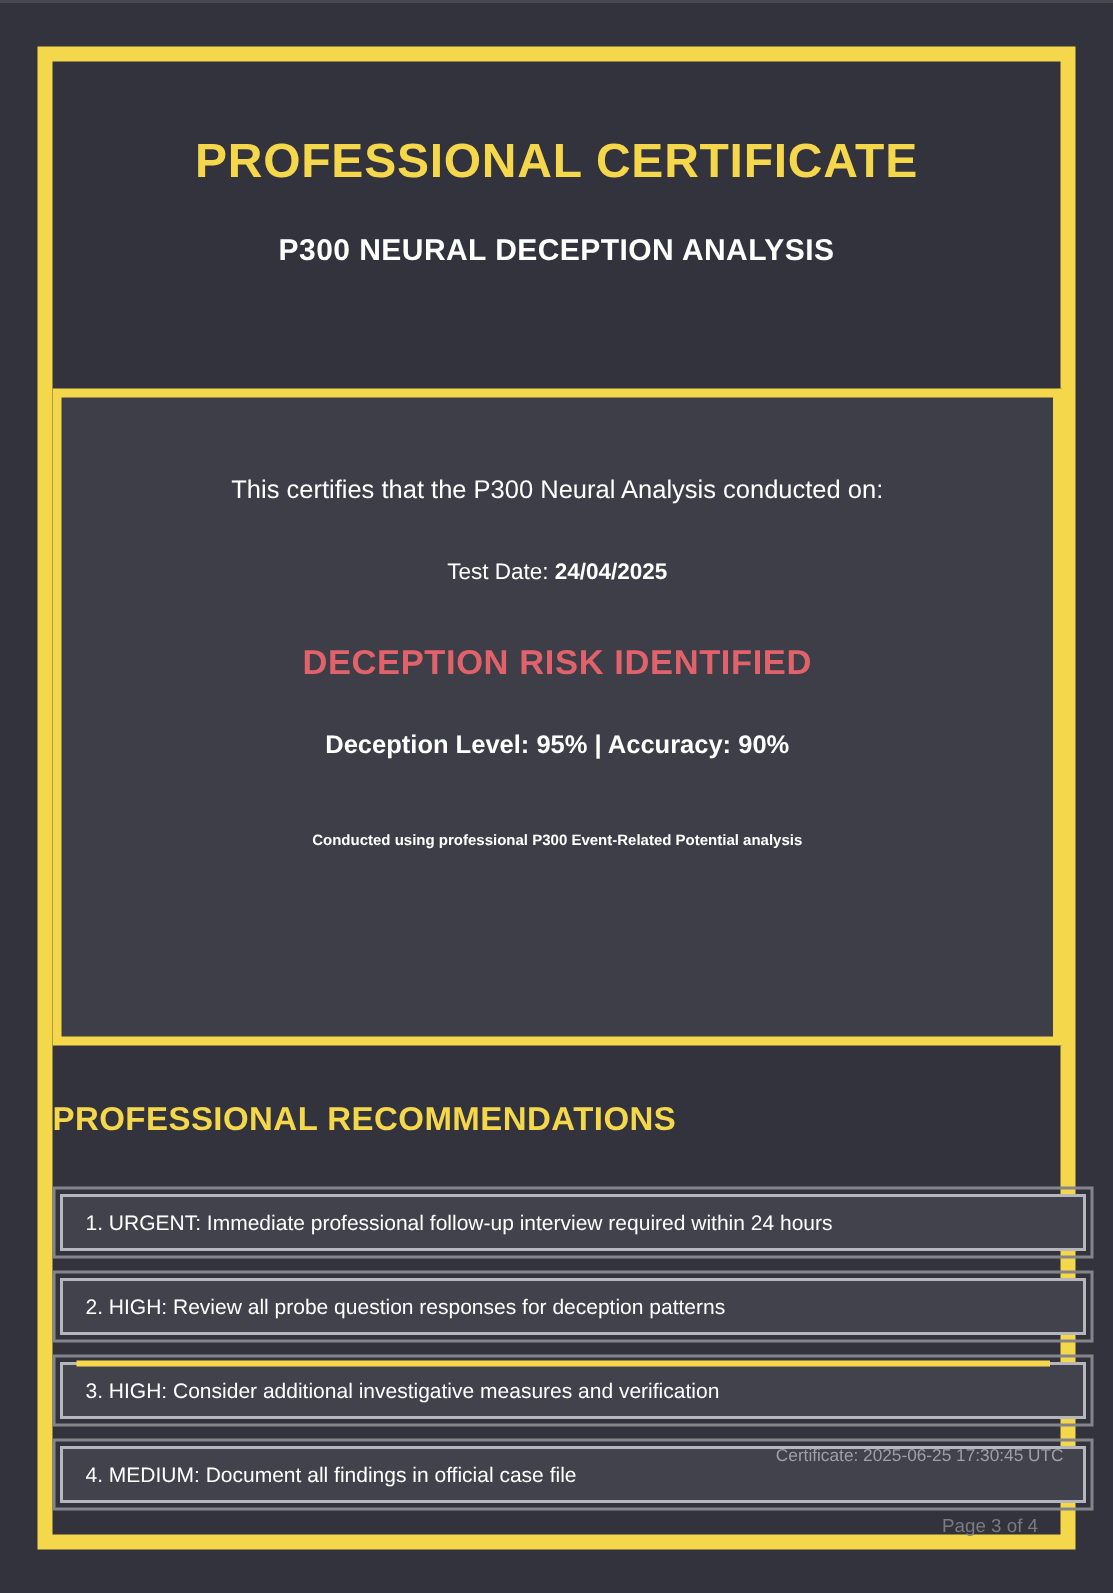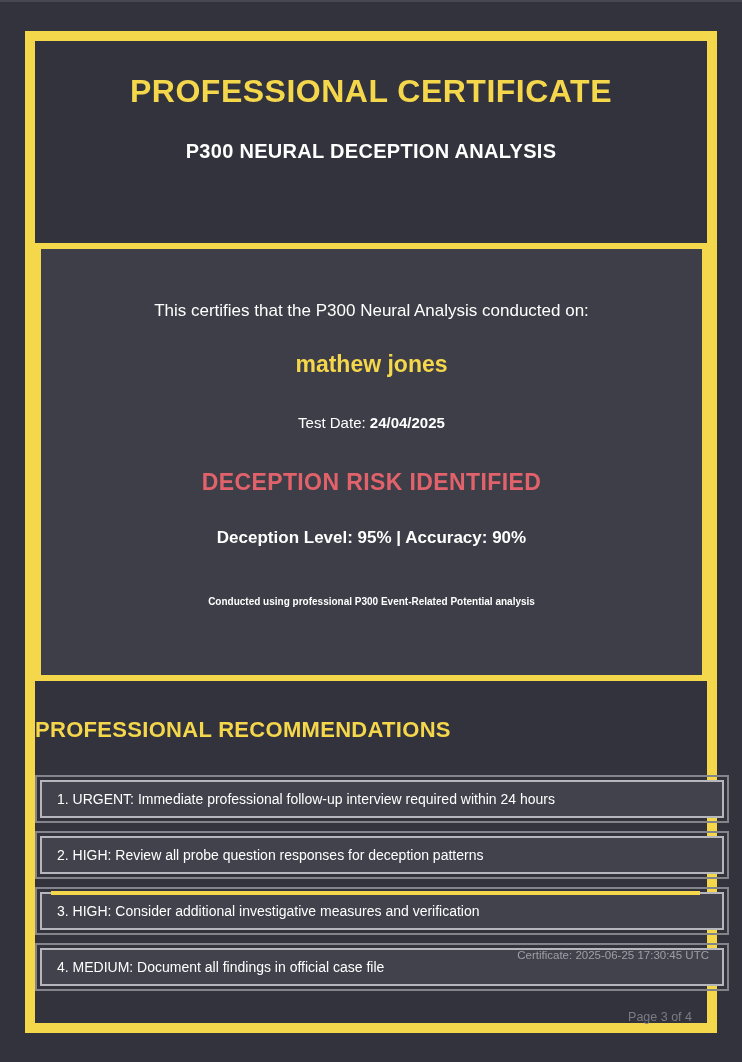--- a/index.html
+++ b/index.html
@@ -19,21 +19,21 @@
   .page{
     position:relative;width:742px;height:1062px;background:var(--bg);
     overflow:hidden;color:#fff;
   }
   .top-line{position:absolute;top:0;left:0;width:100%;height:2px;background:#484950;}
   .frame{
     position:absolute;left:25px;top:31px;width:692px;height:1002px;
     border:10px solid var(--yellow);
   }
   .page-title{
-    margin-top:32px;text-align:center;color:var(--yellow);
+    margin-top:48px;text-align:center;color:var(--yellow);
     font-size:32px;font-weight:bold;letter-spacing:.5px;
   }
   .page-subtitle{
     margin-top:30px;text-align:center;color:#fff;
     font-size:20px;font-weight:bold;letter-spacing:.3px;
   }
   .cert-box{
     width:673px;height:438px;margin:80px auto 0;
     border:6px solid var(--yellow);background:var(--panel);
     text-align:center;
@@ -79,21 +79,20 @@
 
 <div class="page">
   <div class="top-line"></div>
 
   <div class="frame">
     <h1 class="page-title">PROFESSIONAL CERTIFICATE</h1>
     <h2 class="page-subtitle">P300 NEURAL DECEPTION ANALYSIS</h2>
 
     <div class="cert-box">
       <p class="cert-intro">This certifies that the P300 Neural Analysis conducted on:</p>
-      <p class="subject-name">mathew jones</p>
       <p class="meta">
         <span>Test Date:</span>
         <strong>24/04/2025</strong>
       </p>
       <h3 class="risk-heading">DECEPTION RISK IDENTIFIED</h3>
       <p class="metrics">Deception Level: 95% | Accuracy: 90%</p>
       <p class="method-note">Conducted using professional P300 Event-Related Potential analysis</p>
     </div>
 
     <h3 class="rec-heading">PROFESSIONAL RECOMMENDATIONS</h3>

